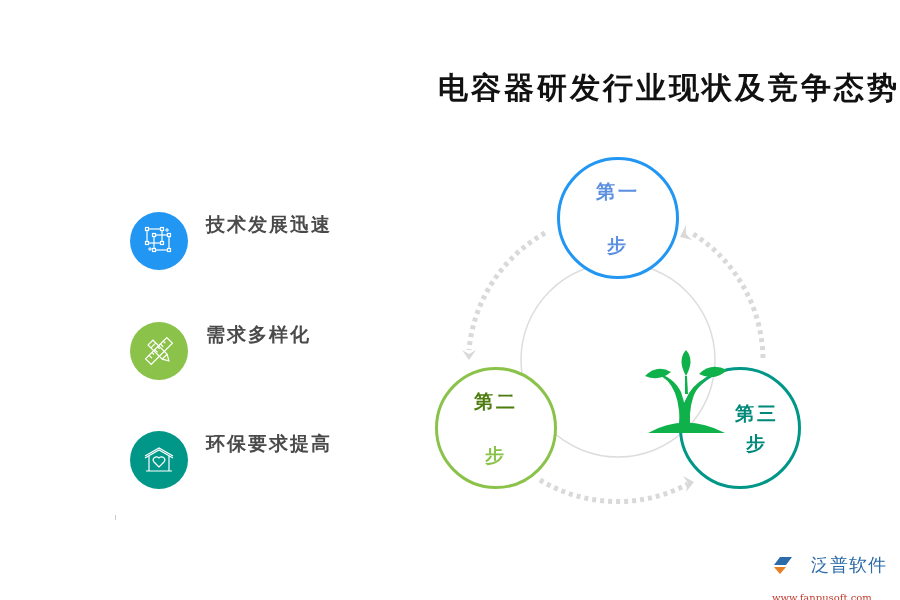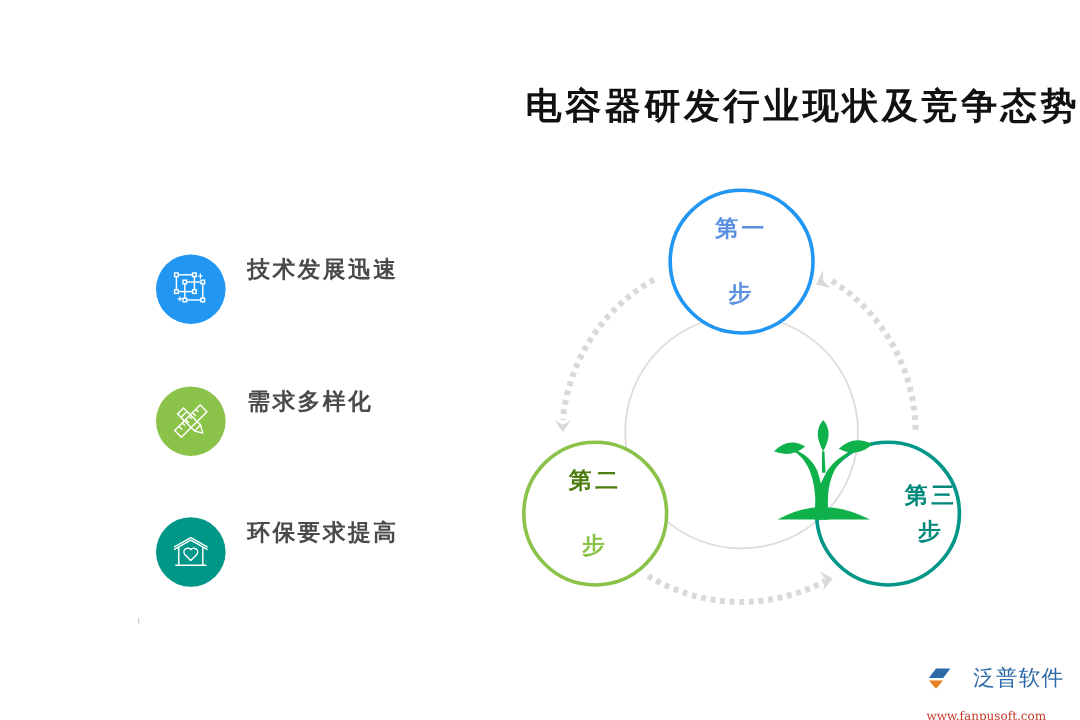--- a/index.html
+++ b/index.html
@@ -96,21 +96,21 @@
 <div class="step" style="left:557px; top:157px; border:3px solid #2196f3;">
   <div class="l1" style="color:#5b8fe0;">第一</div>
   <div class="l2" style="color:#5b8fe0;">步</div>
 </div>
 
 <div class="step" style="left:435px; top:367px; border:3px solid #8bc34a;">
   <div class="l1" style="color:#4d7c0f;">第二</div>
   <div class="l2" style="color:#8bc34a;">步</div>
 </div>
 
-<div class="step" style="left:679px; top:367px; border:3px solid #009688; background:transparent;align-items:flex-end;">
+<div class="step" style="left:679px; top:367px; border:3px solid #009688; background:transparent;">
   <div style="padding-left:34px; display:flex; flex-direction:column; align-items:center;">
     <div class="l1" style="color:#00897b;">第三</div>
     <div class="l2" style="color:#00897b;">步</div>
   </div>
 </div>
 
 <svg style="position:absolute; left:645px; top:348px;" width="85" height="95" viewBox="0 0 85 95">
   <g fill="#0fb14b">
     <path d="M 3 85 Q 40 64 80 85 Z"></path>
     <path d="M 34 85 Q 36 60 30 45 Q 24 30 10 25 Q 28 28 36 44 Q 41 58 44 85 Z"></path>

